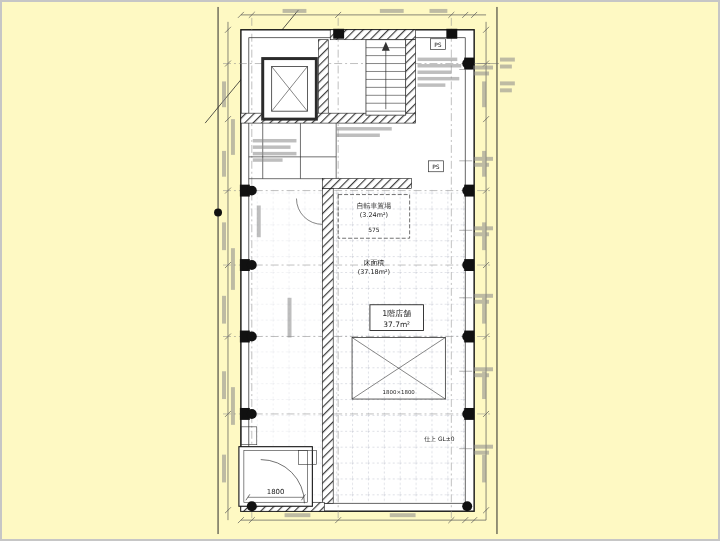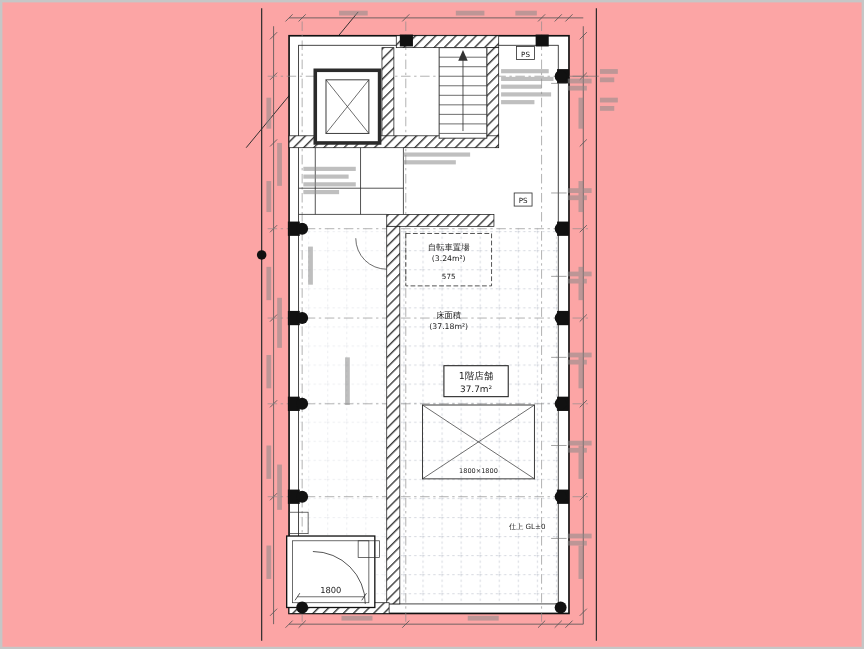--- a/index.html
+++ b/index.html
@@ -1,18 +1,18 @@
 <!DOCTYPE html>
 <html><head>
 <meta charset="utf-8">
 <style>
   html,body{margin:0;padding:0;background:#ffffff;}
   .frame{
     width:720px;height:541px;box-sizing:border-box;
-    border:2px solid #c6c6c6;background:#fca5a5;position:relative;
+    border:2px solid #c6c6c6;background:#fef9c3;position:relative;
     font-family:"DejaVu Sans","Liberation Sans",sans-serif;
   }
   svg{display:block;width:100%;height:100%;}
   text{font-family:"DejaVu Sans","Liberation Sans",sans-serif;fill:#1a1a1a;}
 </style>
 </head>
 <body>
 
 <div class="frame">
 <svg viewBox="0 0 720 541">

